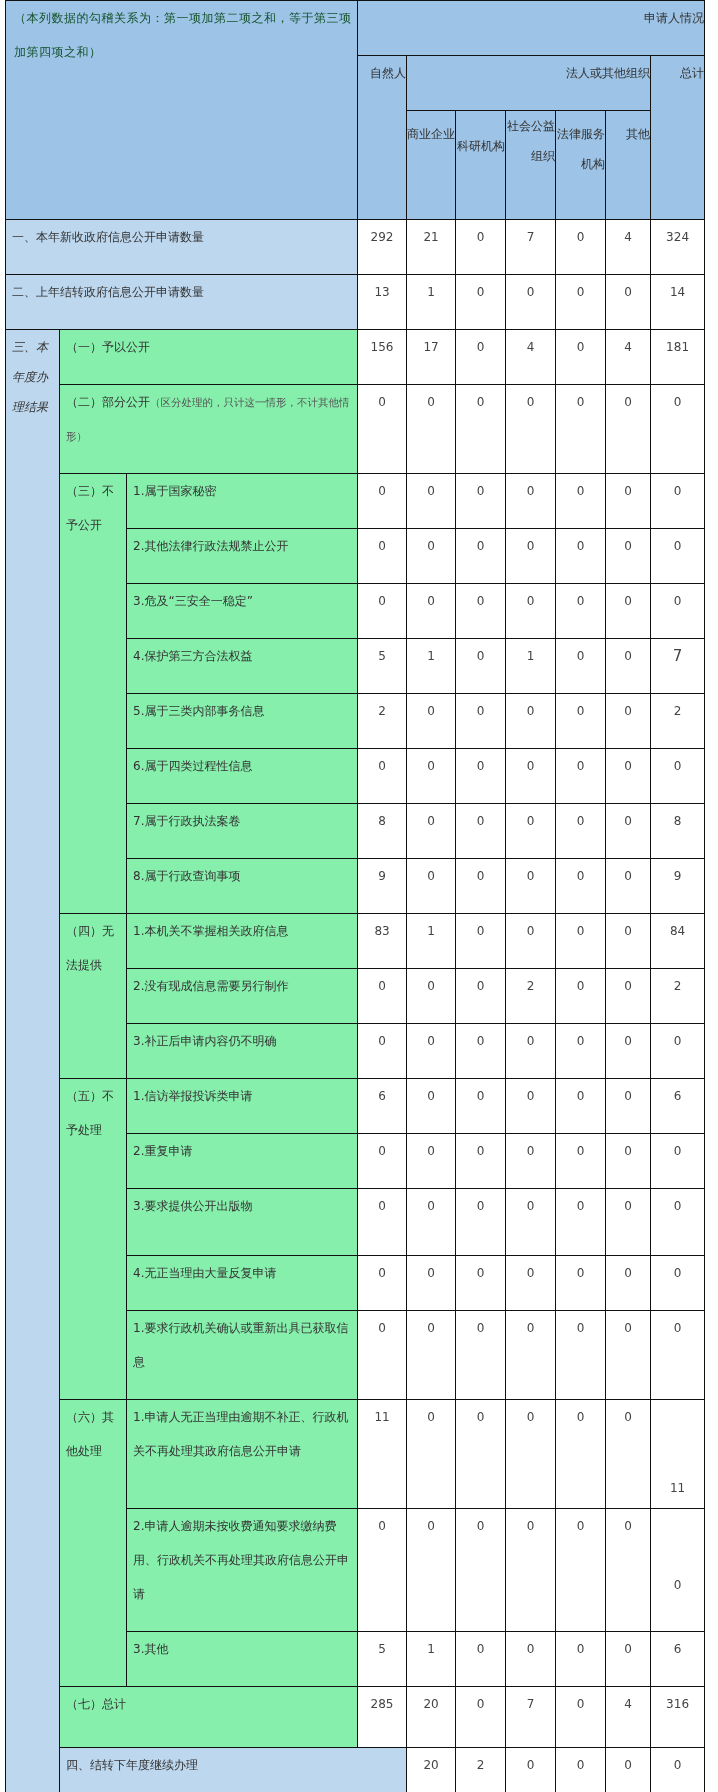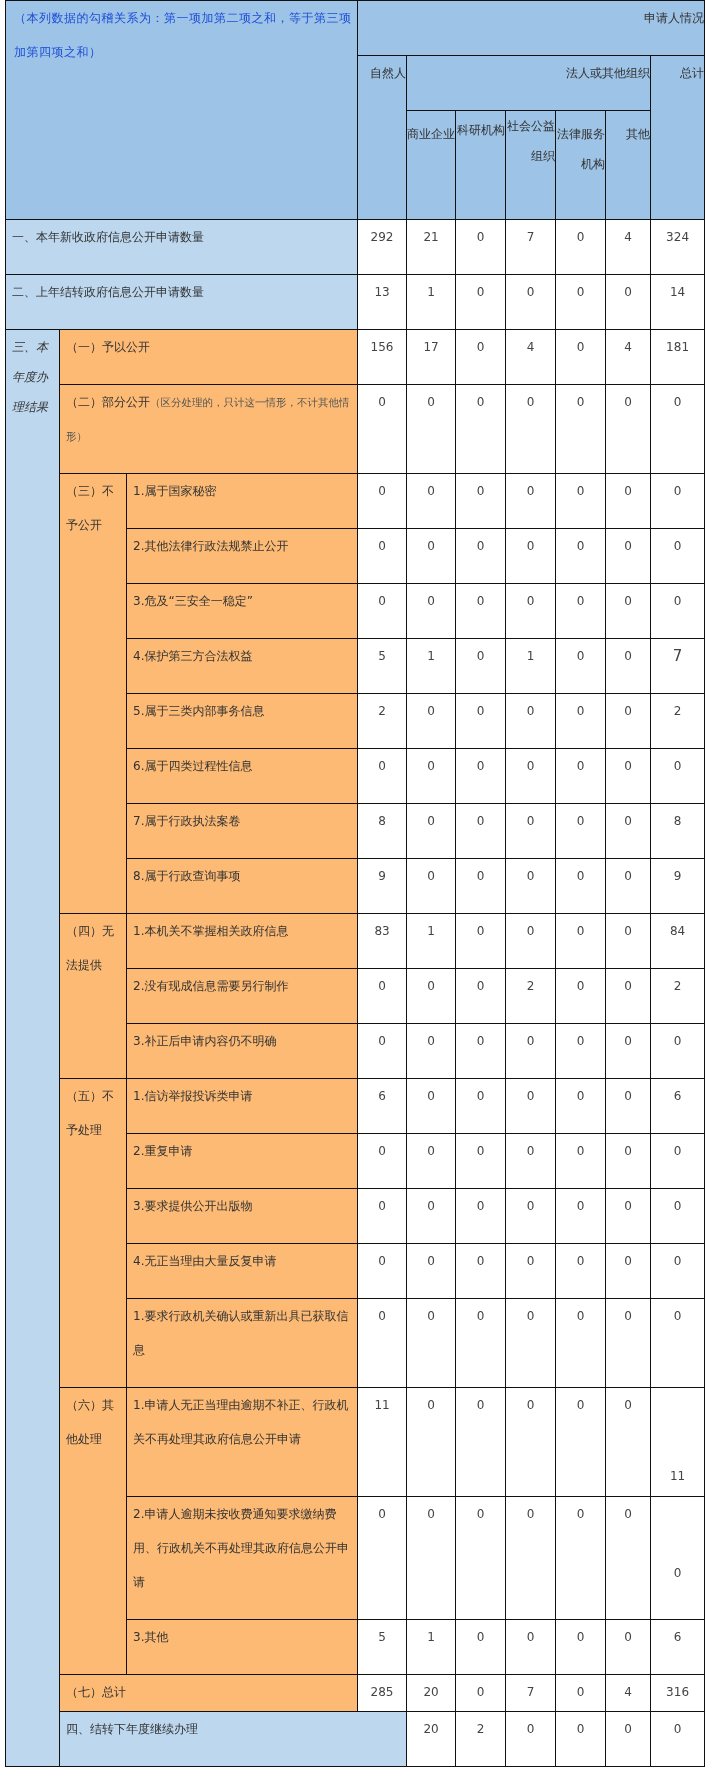--- a/index.html
+++ b/index.html
@@ -14,25 +14,25 @@
   table.report td {
     border: 1.5px solid #111111;
     padding: 0;
     vertical-align: top;
     font-size: 12px;
     line-height: 34px;
     overflow: hidden;
   }
   .hdr { background: #9dc3e6; }
   .lvl1 { background: #bdd7ee; }
-  .lvl2 { background: #fdba74; }
+  .lvl2 { background: #86efac; }
   .num { background: #ffffff; text-align: center; font-size: 11px; color: #444; }
   .lbl { padding-left: 6px !important; padding-right: 4px !important; }
   .center { text-align: right; }
-  .note { font-size: 10.5px; color: #1d4ed8; line-height: 32px; padding-left: 8px !important; letter-spacing: 0.5px; font-family: Liberation Serif, serif; }
+  .note { font-size: 10.5px; color: #14532d; line-height: 32px; padding-left: 8px !important; letter-spacing: 0.5px; font-family: Liberation Serif, serif; }
   .sub { font-size: 10.5px; color: #555; }
   .big { font-size: 15px !important; }
   .bottom { vertical-align: bottom !important; padding-bottom: 10px !important; line-height: 20px !important; }
 </style>
 </head>
 <body>
 
 <table class="report">
   <colgroup>
     <col style="width:54px">
@@ -52,21 +52,21 @@
     <td class="hdr note" colspan="3" rowspan="3">（本列数据的勾稽关系为：第一项加第二项之和，等于第三项加第四项之和）</td>
     <td class="hdr center" colspan="7">申请人情况</td>
   </tr>
   <tr style="height:55px">
     <td class="hdr center" rowspan="2">自然人</td>
     <td class="hdr center" colspan="5">法人或其他组织</td>
     <td class="hdr center" rowspan="2">总计</td>
   </tr>
   <tr style="height:109px">
     <td class="hdr center" style="line-height:30px;padding-top:8px;"><span>商业企业</span></td>
-    <td class="hdr center" style="line-height:30px;padding-top:4px;"><span>科研机构</span></td>
+    <td class="hdr center" style="line-height:30px;padding-top:20px;"><span>科研机构</span></td>
     <td class="hdr center" style="line-height:30px;padding-top:0;"><span>社会公益组织</span></td>
     <td class="hdr center" style="line-height:30px;padding-top:8px;"><span>法律服务机构</span></td>
     <td class="hdr center" style="line-height:30px;padding-top:8px;"><span>其他</span></td>
   </tr>
 
   <tr style="height:55px">
     <td class="lvl1 lbl" colspan="3">一、本年新收政府信息公开申请数量</td>
     <td class="num">292</td>
     <td class="num">21</td>
     <td class="num">0</td>
@@ -238,21 +238,21 @@
   <tr style="height:55px">
     <td class="lvl2 lbl">2.重复申请</td>
     <td class="num">0</td>
     <td class="num">0</td>
     <td class="num">0</td>
     <td class="num">0</td>
     <td class="num">0</td>
     <td class="num">0</td>
     <td class="num">0</td>
   </tr>
-  <tr style="height:55px">
+  <tr style="height:67px">
     <td class="lvl2 lbl">3.要求提供公开出版物</td>
     <td class="num">0</td>
     <td class="num">0</td>
     <td class="num">0</td>
     <td class="num">0</td>
     <td class="num">0</td>
     <td class="num">0</td>
     <td class="num">0</td>
   </tr>
   <tr style="height:55px">
@@ -301,21 +301,21 @@
     <td class="lvl2 lbl">3.其他</td>
     <td class="num">5</td>
     <td class="num">1</td>
     <td class="num">0</td>
     <td class="num">0</td>
     <td class="num">0</td>
     <td class="num">0</td>
     <td class="num">6</td>
   </tr>
 
-  <tr style="height:37px">
+  <tr style="height:61px">
     <td class="lvl2 lbl" colspan="2">（七）总计</td>
     <td class="num">285</td>
     <td class="num">20</td>
     <td class="num">0</td>
     <td class="num">7</td>
     <td class="num">0</td>
     <td class="num">4</td>
     <td class="num">316</td>
   </tr>
 

